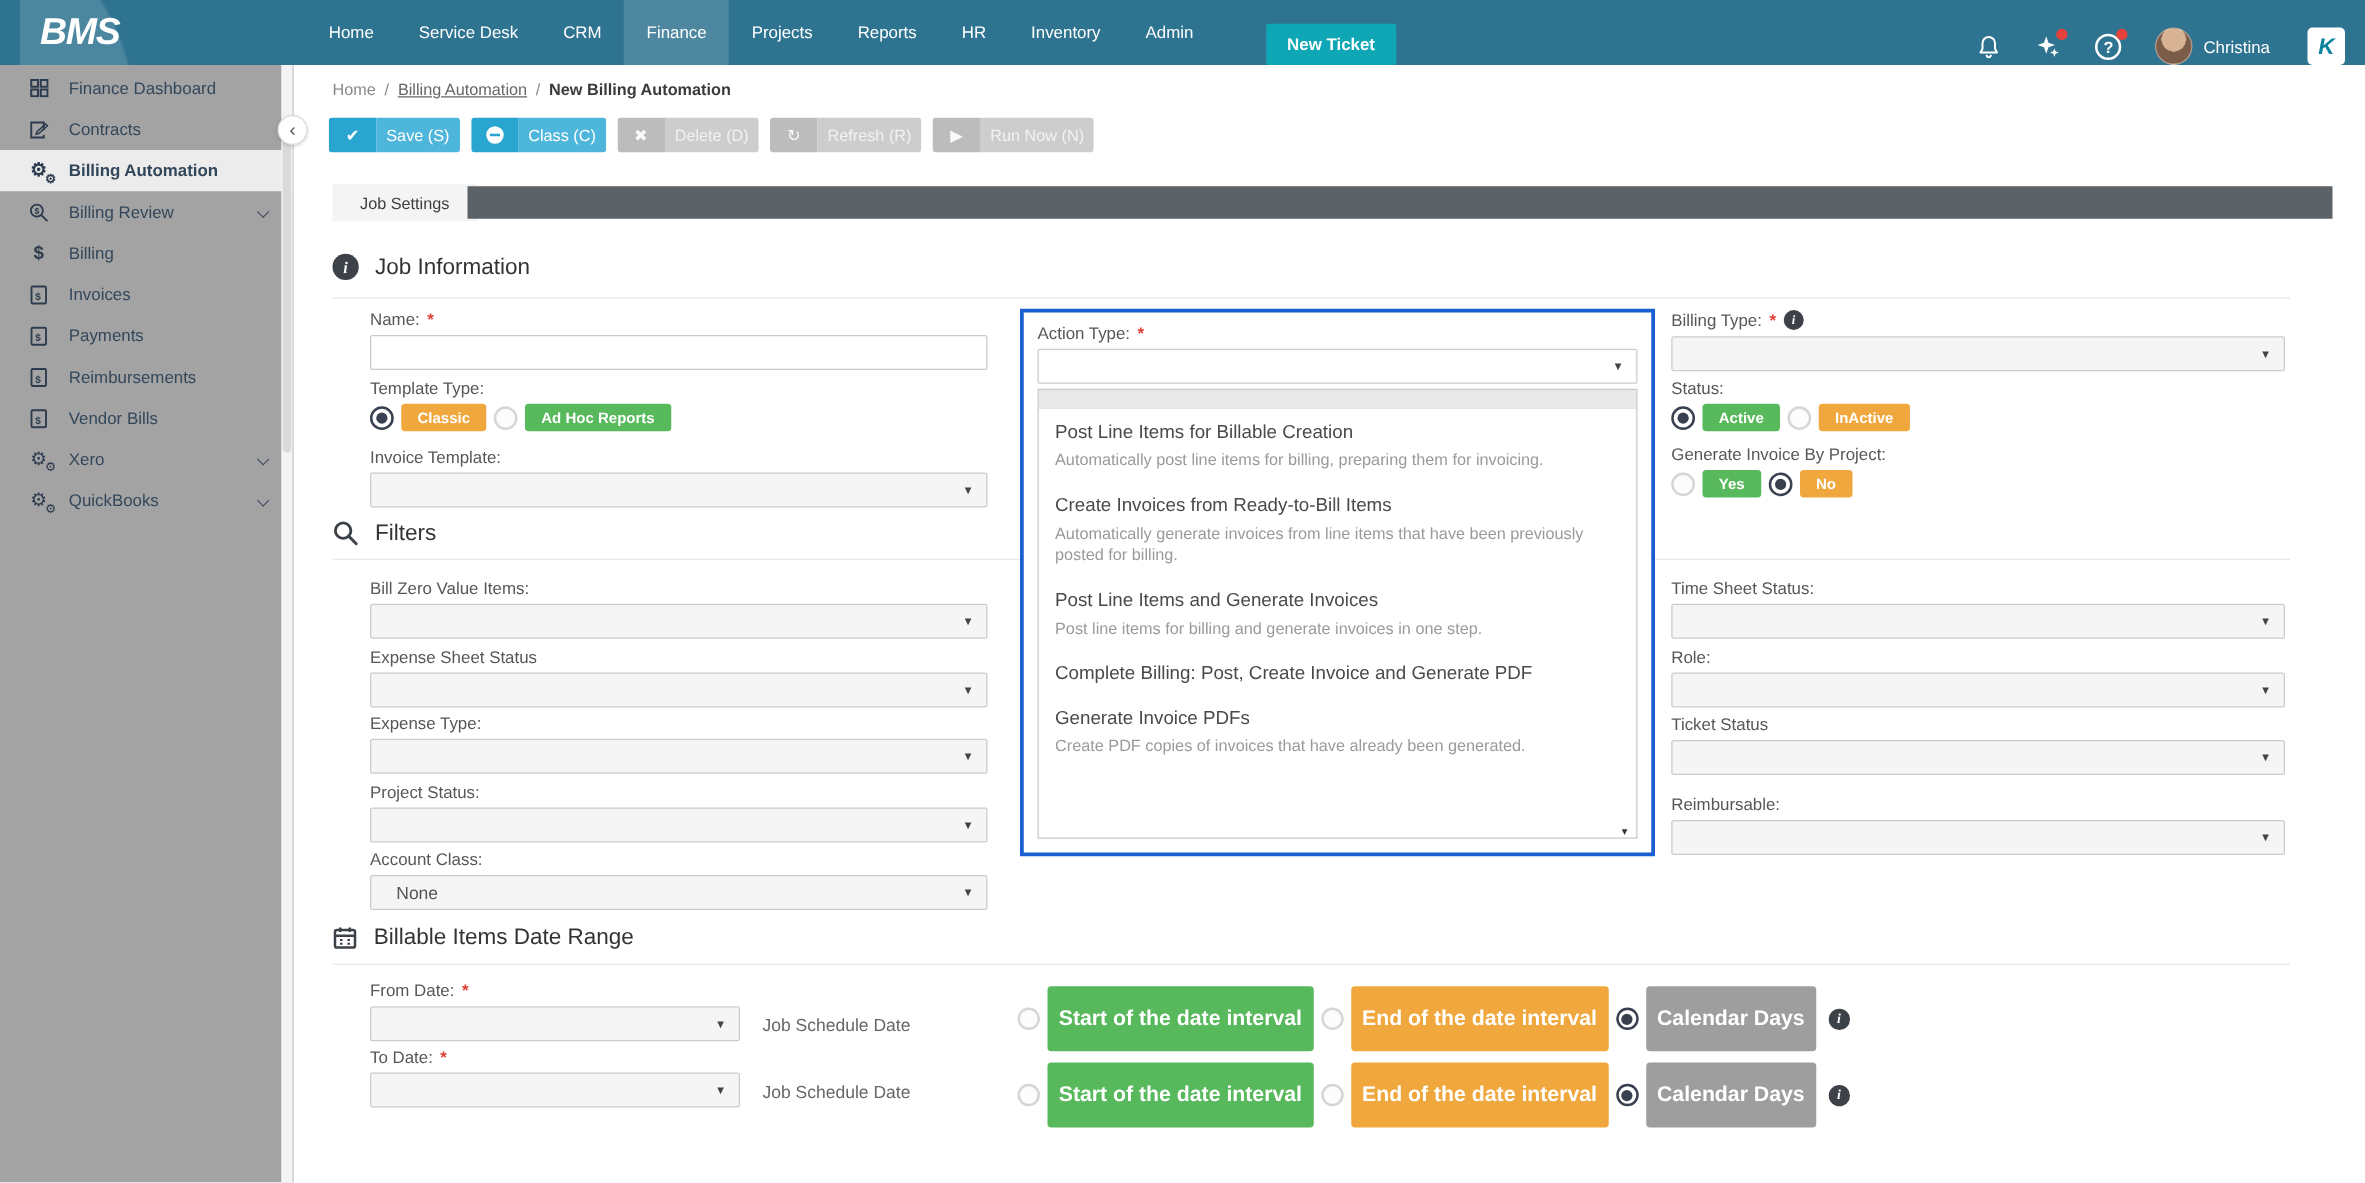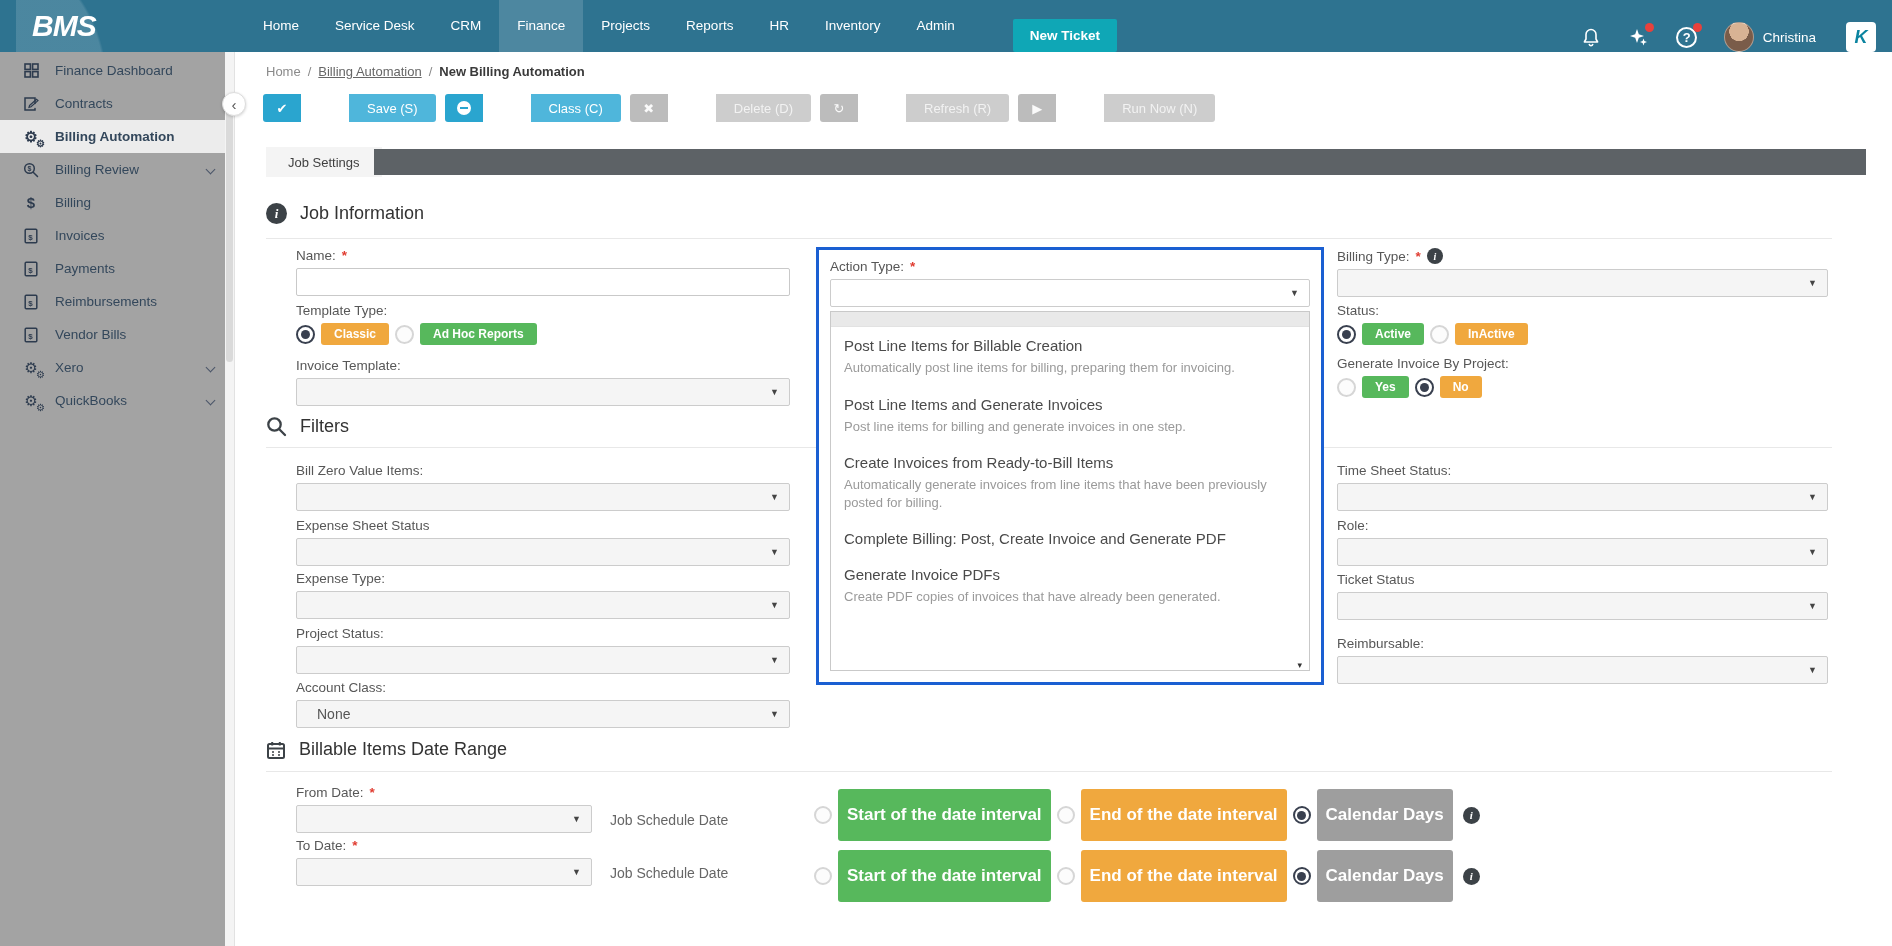--- a/index.html
+++ b/index.html
@@ -52,21 +52,21 @@
 
   
   .main { position:absolute; top:52px; left:236px; right:0; bottom:0; background:#fff; }
   .breadcrumb { position:absolute; left:30px; top:12px; font-size:13px; color:#8a8a8a; display:flex; gap:7px; align-items:center; }
   .bc-link { color:#666; text-decoration:underline; cursor:pointer; }
   .bc-current { color:#3a3a3a; font-weight:700; }
 
   .toolbar { position:absolute; left:27px; top:42px; display:flex; gap:9px; }
   .tbtn { display:inline-flex; height:28px; border-radius:3px; overflow:hidden; font-size:13px; cursor:pointer; }
   .tbtn-icon { width:38px; display:flex; align-items:center; justify-content:center; font-size:13px; }
-  .tbtn-label { padding:0 18px; display:flex; align-items:center; white-space:nowrap;margin-left:48px; }
+  .tbtn-label { padding:0 8px; display:flex; align-items:center; white-space:nowrap; }
   .tbtn.blue .tbtn-icon { background:#2aa5cf; color:#fff; }
   .tbtn.blue .tbtn-label { background:#4fb6db; color:#fff; }
   .tbtn.disabled { cursor:default; }
   .tbtn.disabled .tbtn-icon { background:#bcbcbc; color:#fafafa; }
   .tbtn.disabled .tbtn-label { background:#cdcdcd; color:#f2f2f2; }
   .ico-minus { width:14px; height:14px; border-radius:50%; background:#fff; position:relative; }
   .ico-minus::after { content:""; position:absolute; left:3px; right:3px; top:6px; height:2px; background:#2aa5cf; }
 
   .tab-row { position:absolute; left:0; top:95px; right:0; height:30px; }
   .tab { position:absolute; left:30px; top:0; height:30px; padding:0 22px; background:#f4f4f4;
@@ -501,26 +501,26 @@
         <span class="caret">▼</span>
       </div>
       <div class="ap-list">
         <div class="ap-blank"></div>
 
         <div class="ap-opt">
           <div class="ap-title">Post Line Items for Billable Creation</div>
           <div class="ap-desc">Automatically post line items for billing, preparing them for invoicing.</div>
         </div>
         <div class="ap-opt">
+          <div class="ap-title">Create Invoices from Ready-to-Bill Items</div>
+          <div class="ap-desc">Automatically generate invoices from line items that have been previously posted for billing.</div>
+        </div>
+        <div class="ap-opt">
           <div class="ap-title">Post Line Items and Generate Invoices</div>
           <div class="ap-desc">Post line items for billing and generate invoices in one step.</div>
-        </div>
-        <div class="ap-opt">
-          <div class="ap-title">Create Invoices from Ready-to-Bill Items</div>
-          <div class="ap-desc">Automatically generate invoices from line items that have been previously posted for billing.</div>
         </div>
         <div class="ap-opt">
           <div class="ap-title">Complete Billing: Post, Create Invoice and Generate PDF</div>
         </div>
         <div class="ap-opt">
           <div class="ap-title">Generate Invoice PDFs</div>
           <div class="ap-desc">Create PDF copies of invoices that have already been generated.</div>
         </div>
 
         <span class="ap-scroll">▾</span>

